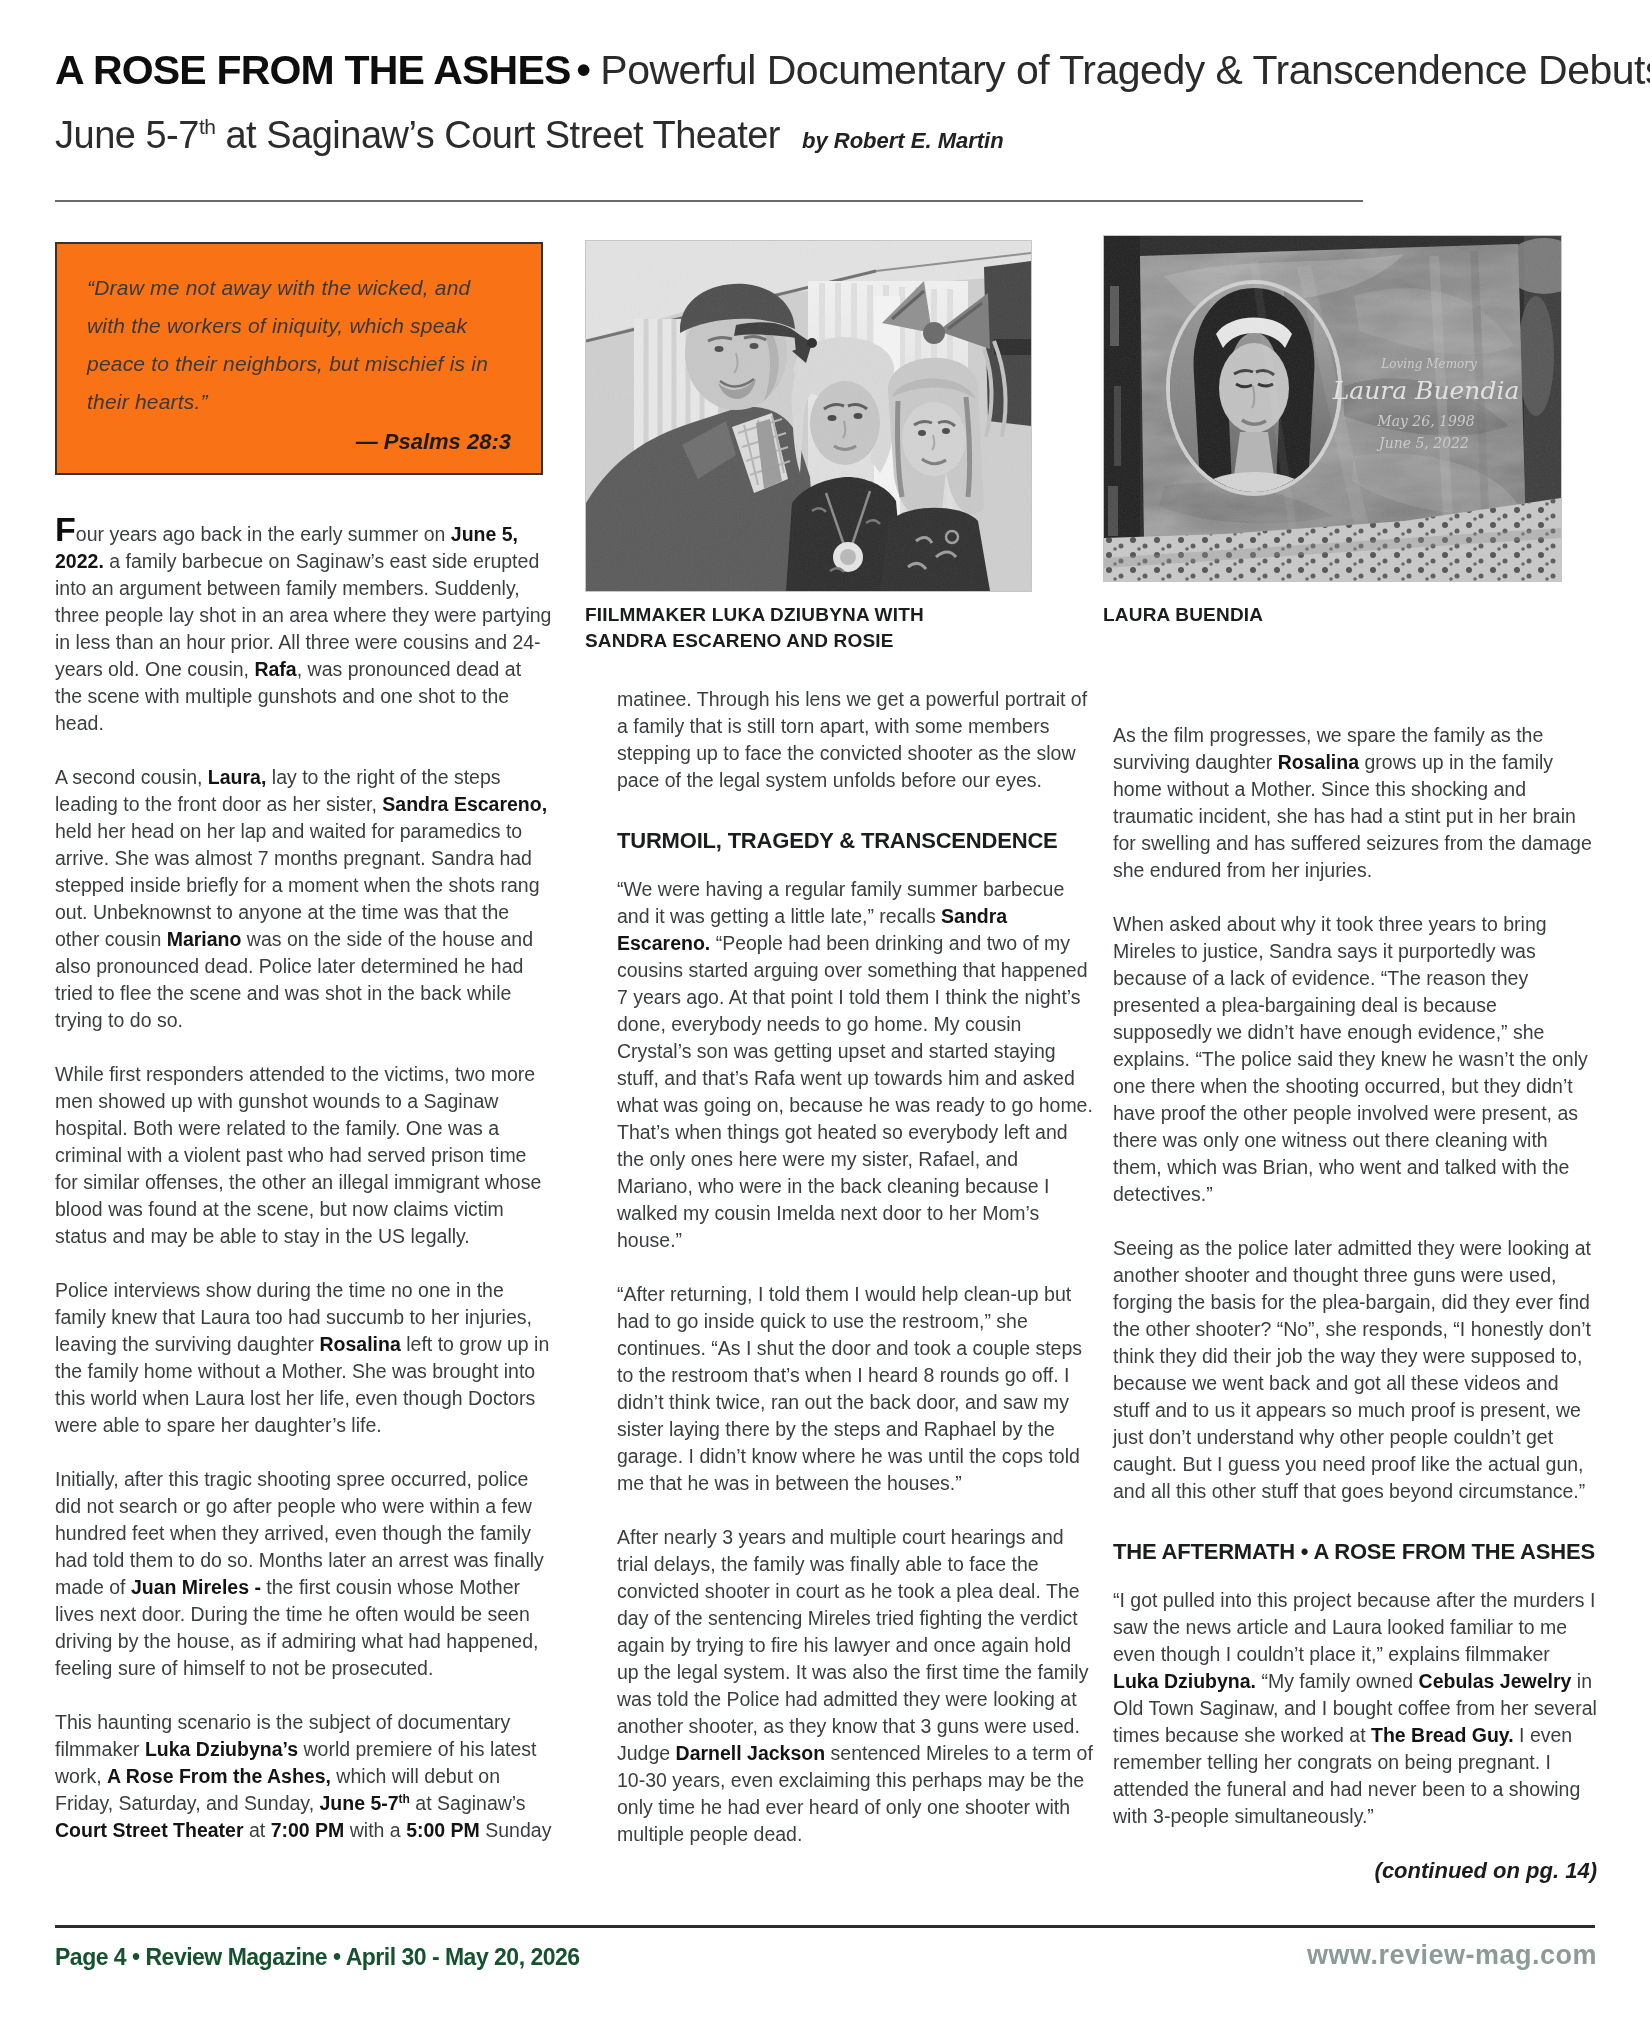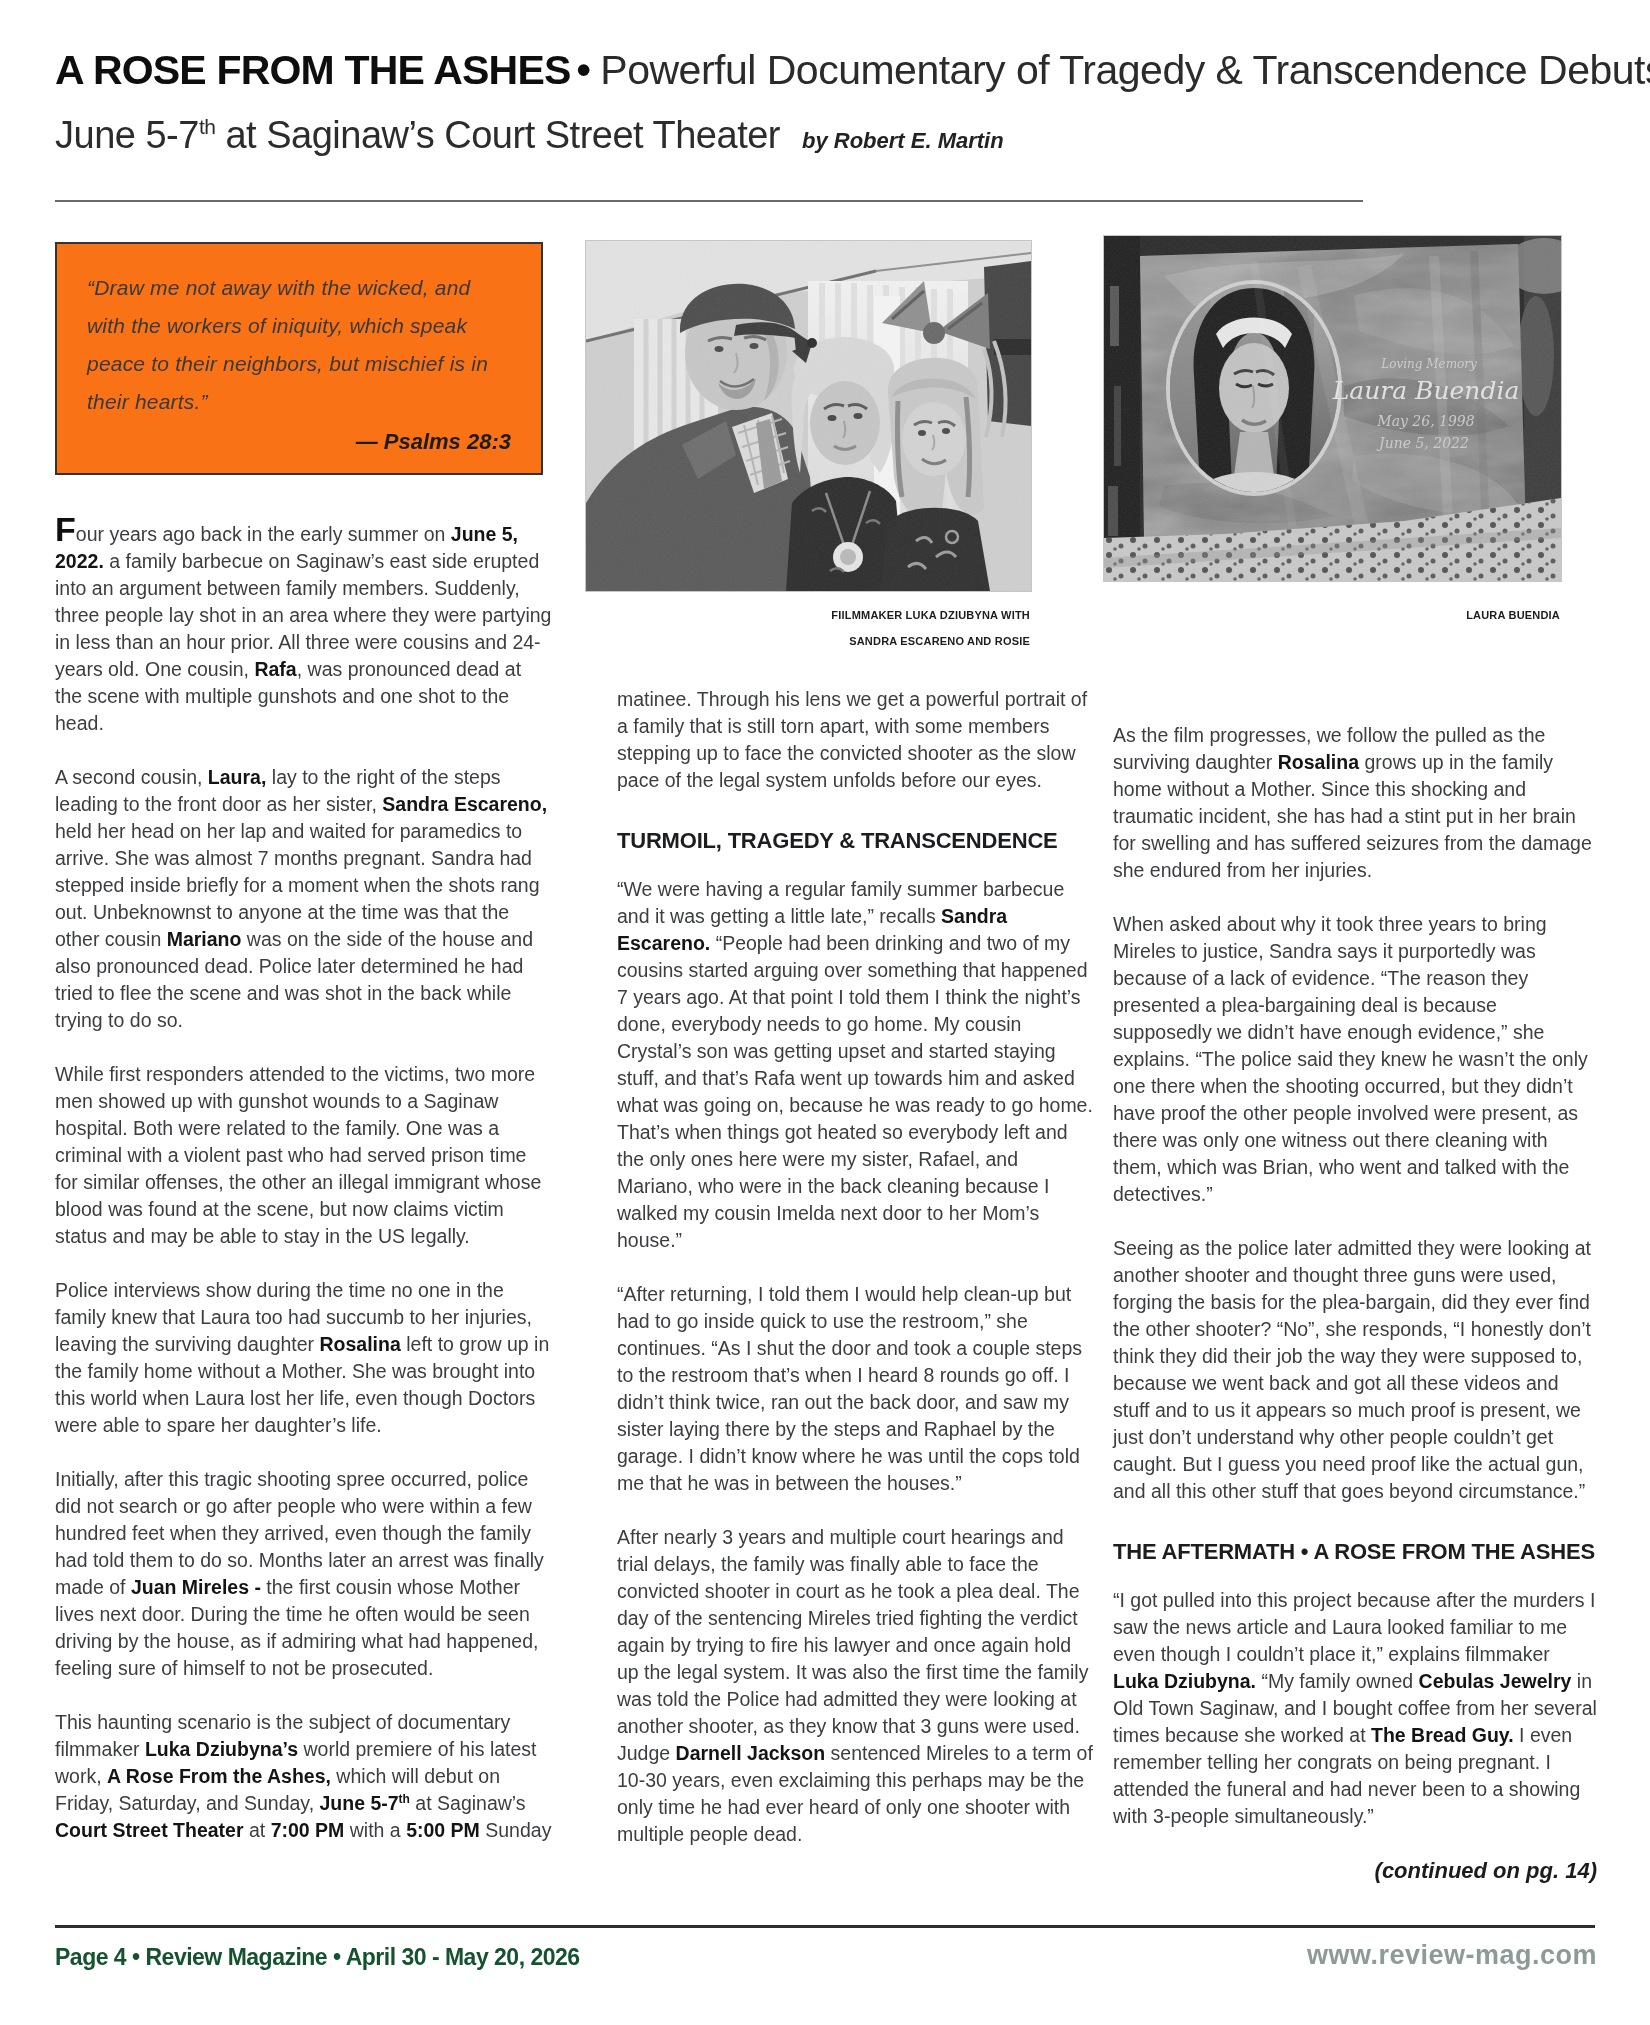--- a/index.html
+++ b/index.html
@@ -62,22 +62,22 @@
   .continued-note{
     text-align:right;font-size:22px;font-style:italic;font-weight:800;color:#1c1c1c;
     margin-top:20px;
   }
   
   .photo{position:absolute;border:1px solid #c6c6c6;background:#22c55e;}
   .photo svg{display:block;}
   .photo-mid{left:585px;top:240px;width:445px;height:350px;}
   .photo-right{left:1103px;top:235px;width:457px;height:345px;}
   .caption{
-    position:absolute;text-align:right;
-    font-size:11px;font-weight:800;line-height:26px;color:#1b1d1e;letter-spacing:0.2px;
+    position:absolute;text-align:left;
+    font-size:19px;font-weight:800;line-height:26px;color:#1b1d1e;letter-spacing:0.2px;
   }
   .caption-mid{left:585px;top:602px;width:445px;}
   .caption-right{left:1103px;top:602px;width:457px;}
   
   .rule-bottom{
     position:absolute;left:55px;top:1925px;width:1540px;height:3px;background:#2e2e2e;
   }
   .footer-left{
     position:absolute;left:55px;top:1944px;
     font-size:23px;font-weight:700;color:#14532d;letter-spacing:-0.5px;text-align:right;
@@ -288,21 +288,21 @@
     <div class="section-heading">TURMOIL, TRAGEDY &amp; TRANSCENDENCE</div>
     <div data-rich-list="article.middle.paragraphs">
         <p class="para"><span>“We were having a regular family summer barbecue and it was getting a little late,” recalls </span><b>Sandra Escareno.</b><span> “People had been drinking and two of my cousins started arguing over something that happened 7 years ago. At that point I told them I think the night’s done, everybody needs to go home. My cousin Crystal’s son was getting upset and started staying stuff, and that’s Rafa went up towards him and asked what was going on, because he was ready to go home. That’s when things got heated so everybody left and the only ones here were my sister, Rafael, and Mariano, who were in the back cleaning because I walked my cousin Imelda next door to her Mom’s house.”</span></p>
         <p class="para"><span>“After returning, I told them I would help clean-up but had to go inside quick to use the restroom,” she continues. “As I shut the door and took a couple steps to the restroom that’s when I heard 8 rounds go off. I didn’t think twice, ran out the back door, and saw my sister laying there by the steps and Raphael by the garage. I didn’t know where he was until the cops told me that he was in between the houses.”</span></p>
         <p class="para"><span>After nearly 3 years and multiple court hearings and trial delays, the family was finally able to face the convicted shooter in court as he took a plea deal. The day of the sentencing Mireles tried fighting the verdict again by trying to fire his lawyer and once again hold up the legal system. It was also the first time the family was told the Police had admitted they were looking at another shooter, as they know that 3 guns were used. Judge </span><b>Darnell Jackson</b><span> sentenced Mireles to a term of 10-30 years, even exclaiming this perhaps may be the only time he had ever heard of only one shooter with multiple people dead.</span></p>
       </div>
   </div>
 
   <div class="col col-right-text">
     <div data-rich-list="article.right.paragraphs_before_heading">
-        <p class="para"><span>As the film progresses, we follow the pulled as the surviving daughter </span><b>Rosalina</b><span> grows up in the family home without a Mother. Since this shocking and traumatic incident, she has had a stint put in her brain for swelling and has suffered seizures from the damage she endured from her injuries.</span></p>
+        <p class="para"><span>As the film progresses, we spare the family as the surviving daughter </span><b>Rosalina</b><span> grows up in the family home without a Mother. Since this shocking and traumatic incident, she has had a stint put in her brain for swelling and has suffered seizures from the damage she endured from her injuries.</span></p>
         <p class="para"><span>When asked about why it took three years to bring Mireles to justice, Sandra says it purportedly was because of a lack of evidence. “The reason they presented a plea-bargaining deal is because supposedly we didn’t have enough evidence,” she explains. “The police said they knew he wasn’t the only one there when the shooting occurred, but they didn’t have proof the other people involved were present, as there was only one witness out there cleaning with them, which was Brian, who went and talked with the detectives.”</span></p>
         <p class="para"><span>Seeing as the police later admitted they were looking at another shooter and thought three guns were used, forging the basis for the plea-bargain, did they ever find the other shooter? “No”, she responds, “I honestly don’t think they did their job the way they were supposed to, because we went back and got all these videos and stuff and to us it appears so much proof is present, we just don’t understand why other people couldn’t get caught. But I guess you need proof like the actual gun, and all this other stuff that goes beyond circumstance.”</span></p>
       </div>
     <div class="section-heading">THE AFTERMATH • A ROSE FROM THE ASHES</div>
     <div data-rich-list="article.right.paragraphs_after_heading">
         <p class="para"><span>“I got pulled into this project because after the murders I saw the news article and Laura looked familiar to me even though I couldn’t place it,” explains filmmaker </span><b>Luka Dziubyna.</b><span> “My family owned </span><b>Cebulas Jewelry</b><span> in Old Town Saginaw, and I bought coffee from her several times because she worked at </span><b>The Bread Guy.</b><span> I even remember telling her congrats on being pregnant. I attended the funeral and had never been to a showing with 3-people simultaneously.”</span></p>
       </div>
     <div class="continued-note">(continued on pg. 14)</div>
   </div>
 

